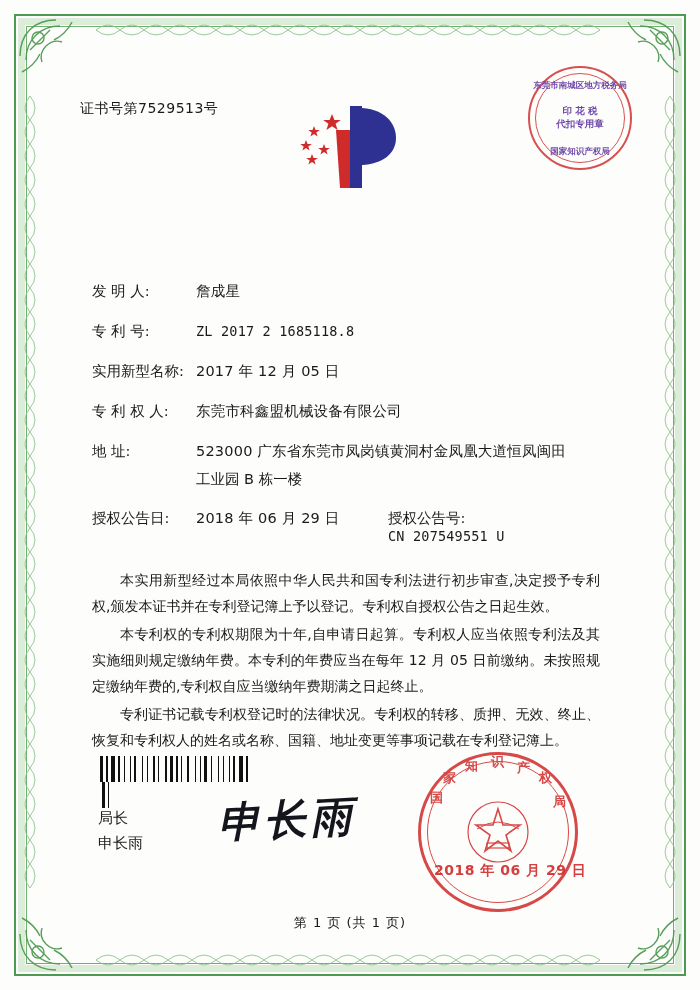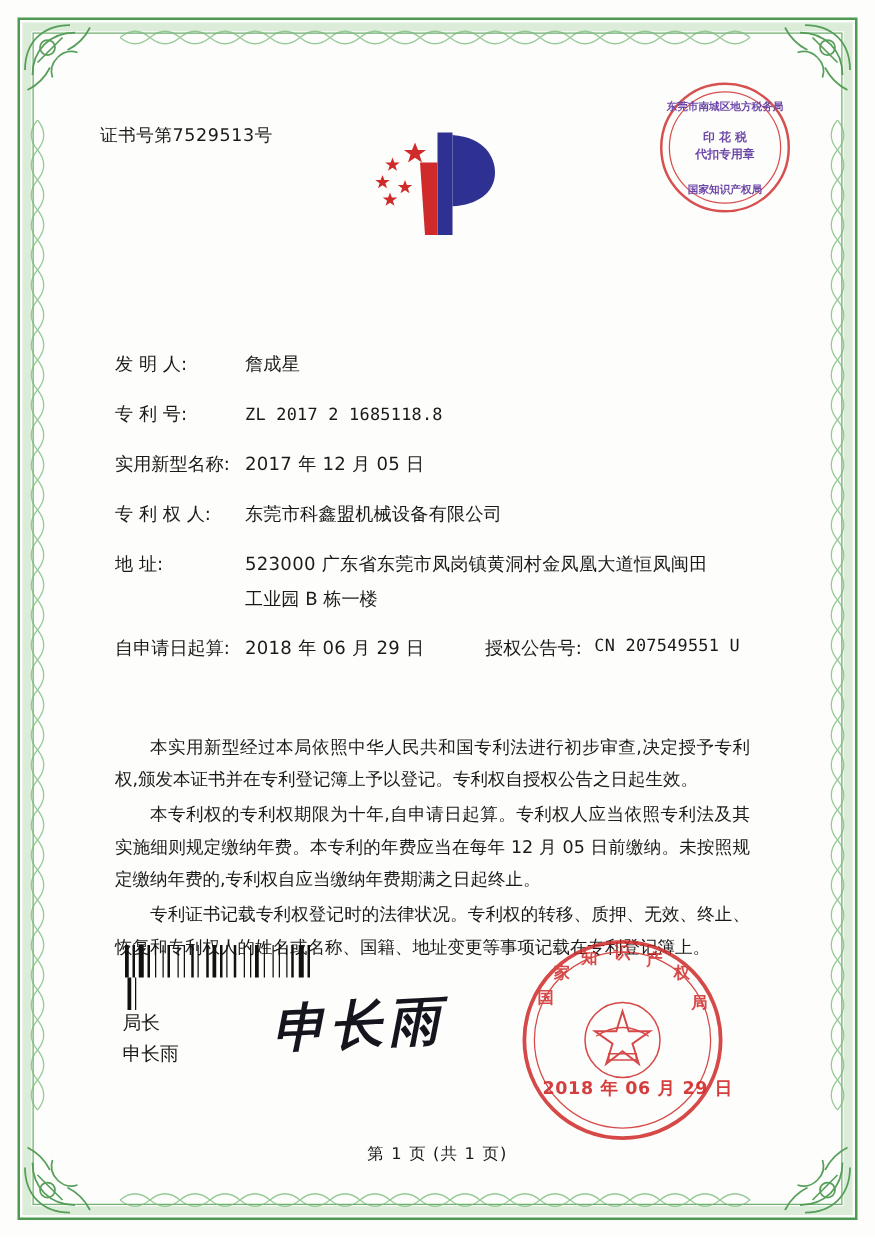--- a/index.html
+++ b/index.html
@@ -162,27 +162,28 @@
     display: flex;
     margin-bottom: 4px;
   }
   .two-col .left {
     width: 296px;
     flex: 0 0 296px;
     display: flex;
   }
   .two-col .right {
     display: flex;
+    flex-direction: column;
   }
 
   
   .paragraphs {
     position: absolute;
     left: 92px;
-    top: 585px;
+    top: 567px;
     width: 508px;
     font-size: 14px;
     line-height: 26px;
     text-align: justify;
   }
   .paragraphs p {
     margin: 0 0 2px 0;
     text-indent: 28px;
   }
 
@@ -409,21 +410,21 @@
 
     <div class="field-row">
       <div class="field-label">地 址:</div>
       <div class="field-value">523000  广东省东莞市凤岗镇黄洞村金凤凰大道恒凤闽田</div>
     </div>
 
     <div class="addr-second">工业园 B 栋一楼</div>
 
     <div class="two-col">
       <div class="left">
-        <div class="field-label">自申请日起算:</div>
+        <div class="field-label">授权公告日:</div>
         <div class="field-value">2018 年 06 月 29 日</div>
       </div>
       <div class="right">
         <div style="margin-right:10px;">授权公告号:</div>
         <div class="field-value mono">CN 207549551 U</div>
       </div>
     </div>
   </div>
 
   <div class="paragraphs">

